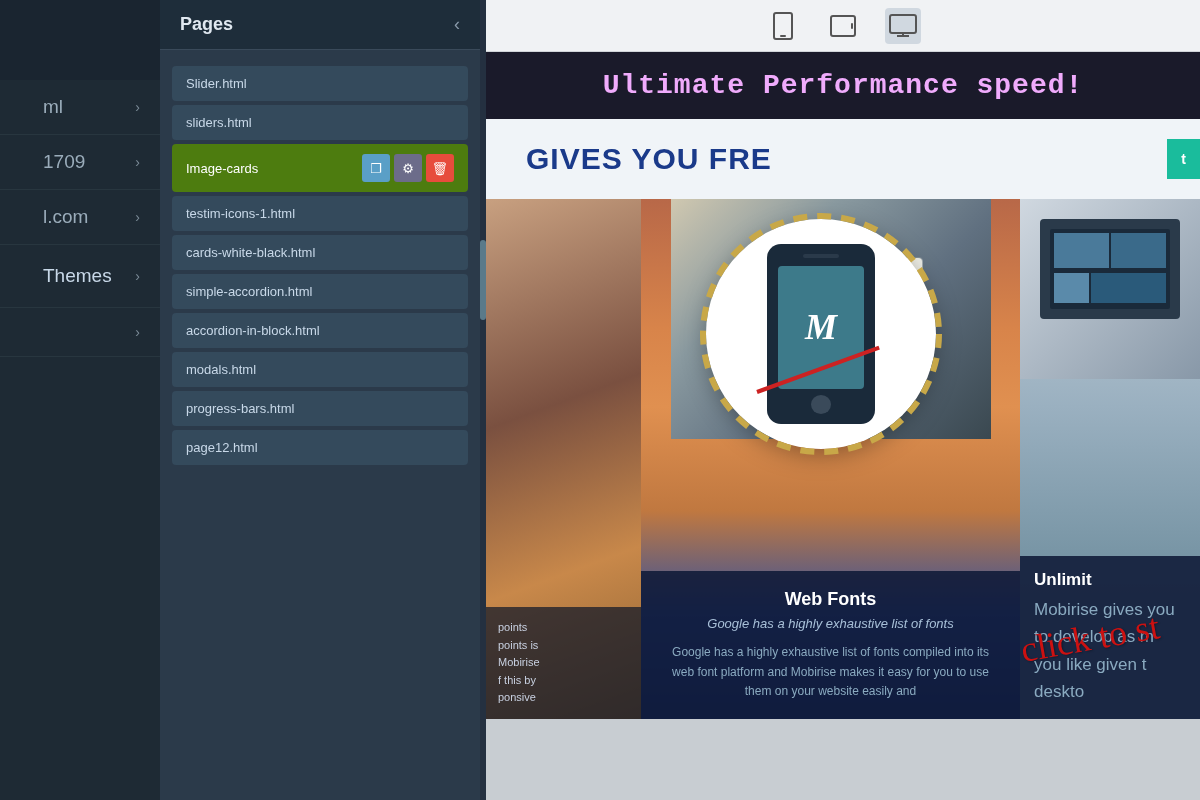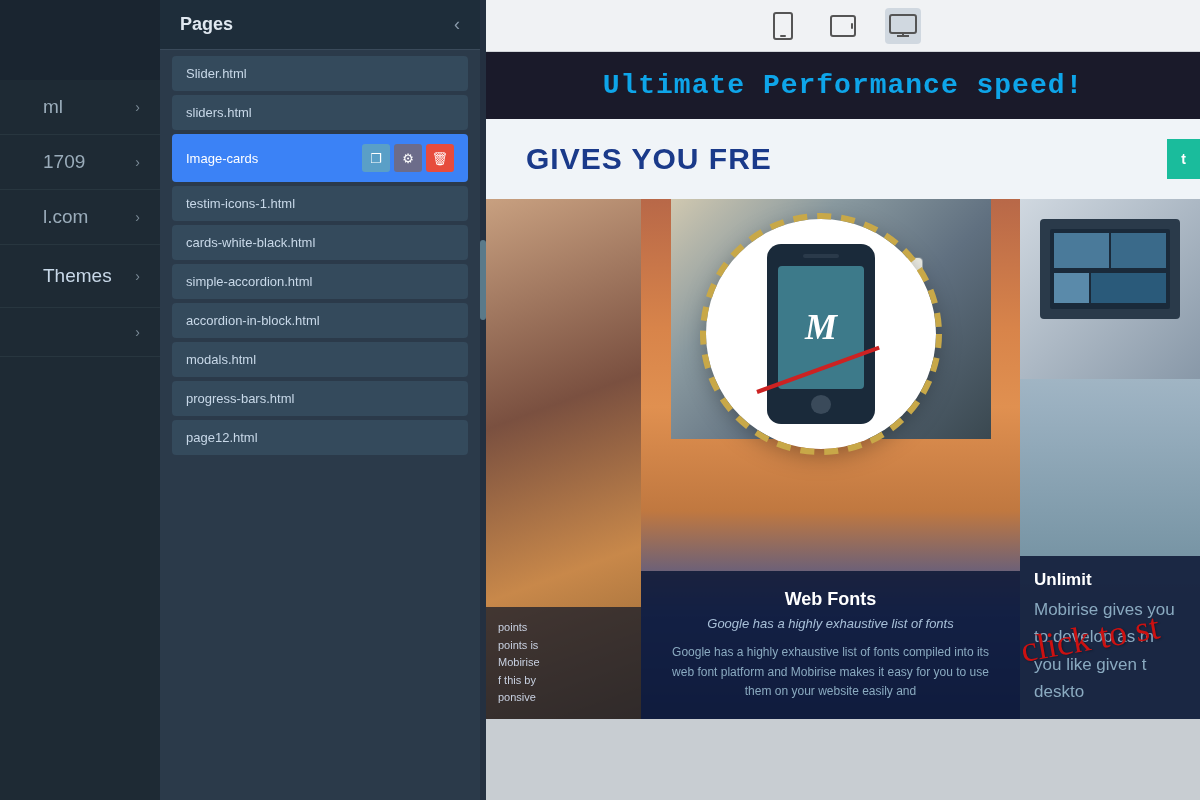--- a/index.html
+++ b/index.html
@@ -33,21 +33,21 @@
       color: #8a9aaa;
       font-size: 18px;
       cursor: pointer;
       background: none;
       border: none;
     }
 
     .pages-list {
       flex: 1;
       overflow-y: auto;
-      padding: 2px 0;
+      padding: 12px 0;
     }
 
     .pages-list::-webkit-scrollbar {
       width: 4px;
     }
     .pages-list::-webkit-scrollbar-track { background: #2b3a4a; }
     .pages-list::-webkit-scrollbar-thumb { background: #4a5a6a; border-radius: 2px; }
 
     .page-item {
       margin: 4px 12px;
@@ -56,21 +56,21 @@
       border-radius: 4px;
       color: #c8d8e8;
       font-size: 13px;
       cursor: pointer;
       display: flex;
       align-items: center;
       justify-content: space-between;
     }
 
     .page-item.active {
-      background: #3b82f6;
+      background: #4d7c0f;
       color: white;
     }
 
     .page-item-actions {
       display: flex;
       gap: 4px;
     }
 
     .page-action-btn {
       width: 28px;
@@ -285,21 +285,21 @@
         <rect x="1" y="1" width="26" height="18" rx="2" stroke="#555" stroke-width="2" fill="none"></rect>
         <path d="M8 22h12M14 19v3" stroke="#555" stroke-width="2"></path>
       </svg>
     </button>
   </div>
 
   <div class="preview-content">
     <div class="preview-website">
 
       <div style="background: #1a1a2a; padding: 18px 40px; text-align: center;">
-        <span style="color: #0ea5e9; font-family: 'Courier New', monospace; font-size: 28px; font-weight: bold; letter-spacing: 1px; text-align: center;">Ultimate Performance speed!</span>
+        <span style="color: #f0abfc; font-family: 'Courier New', monospace; font-size: 28px; font-weight: bold; letter-spacing: 1px; text-align: center;">Ultimate Performance speed!</span>
       </div>
 
       <div style="background: #f0f4f8; padding: 28px 40px; position: relative; height: 80px; display: flex; align-items: center; text-align: center;">
         <span style="color: #1a3a8a; font-size: 30px; font-weight: 900; letter-spacing: 1px;">GIVES YOU FRE</span>
         <div style="position: absolute; right: 0; top: 50%; transform: translateY(-50%); background: #1abc9c; color: white; padding: 12px 14px; font-size: 14px; font-weight: bold;">
           <span>t</span>
         </div>
       </div>
 
       <div style="display: flex; height: 520px; position: relative;">

